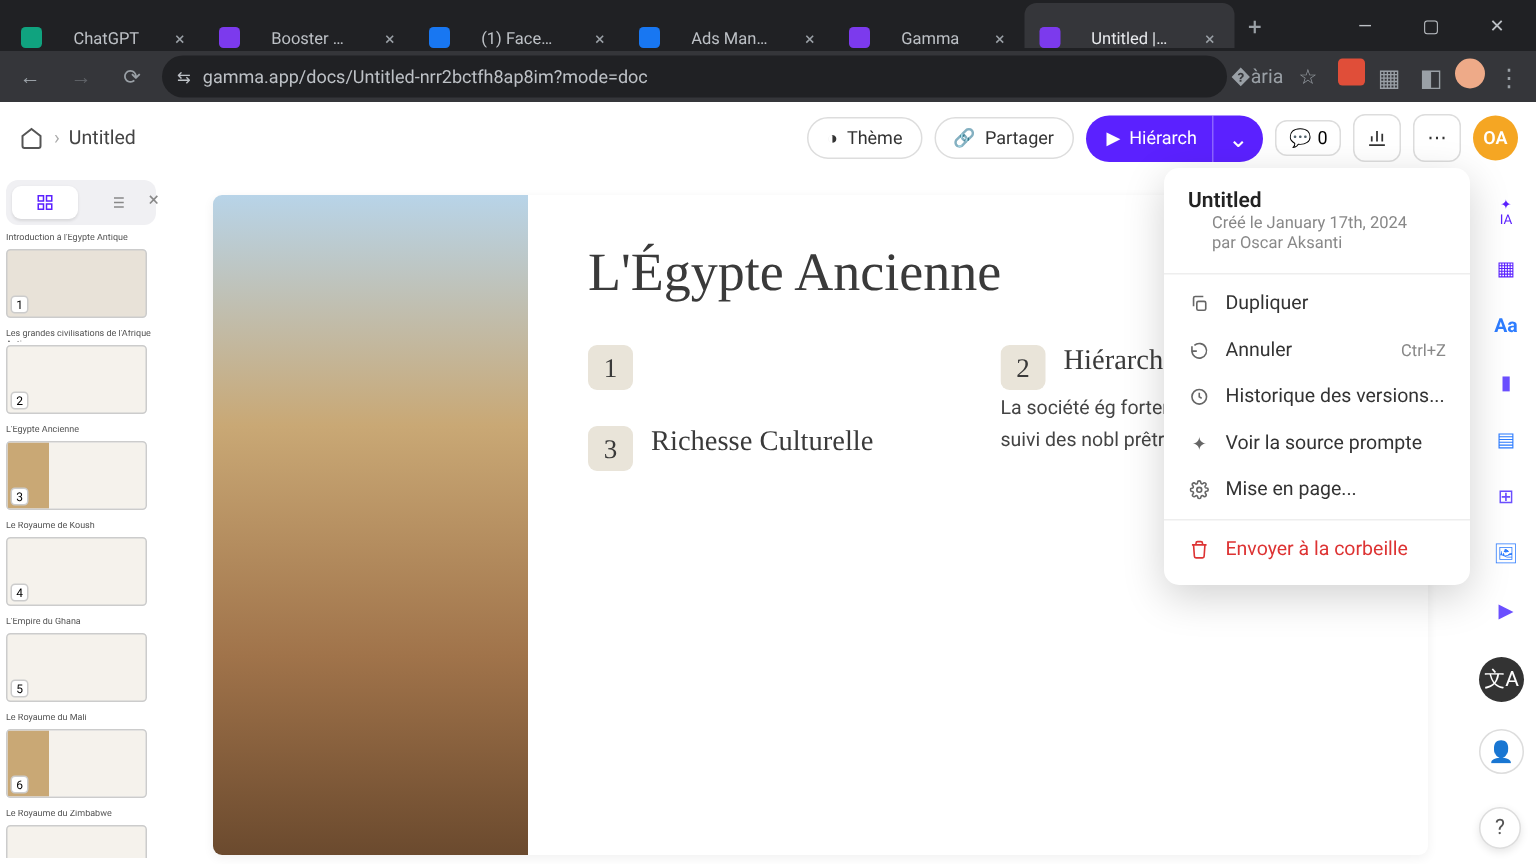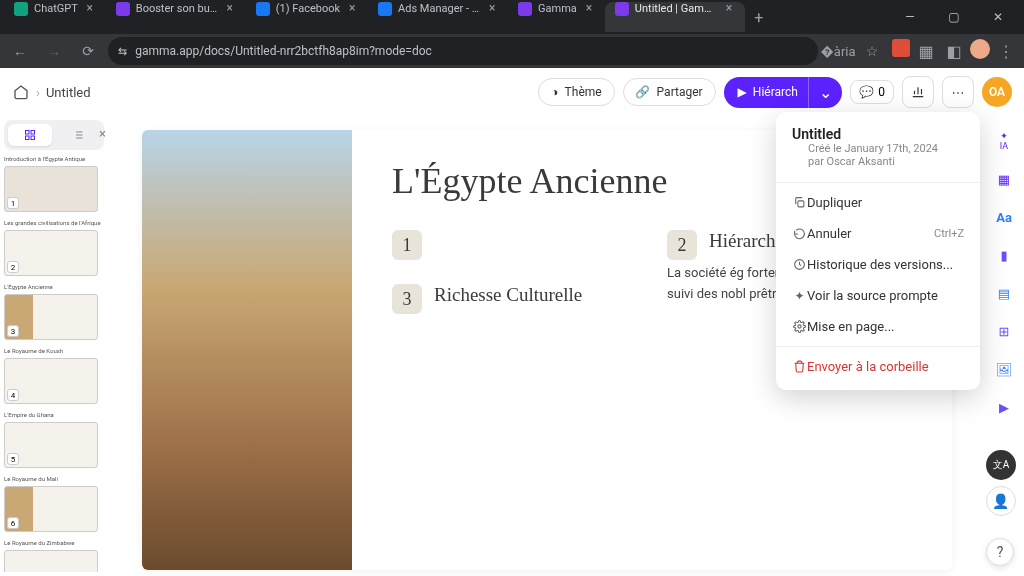--- a/index.html
+++ b/index.html
@@ -1,20 +1,20 @@
 <!DOCTYPE html>
 <html><head>
 <meta charset="utf-8">
 <style>
 * { margin: 0; padding: 0; box-sizing: border-box; font-family: -apple-system, BlinkMacSystemFont, "Segoe UI", Roboto, sans-serif; }
 body { width: 1024px; height: 576px; overflow: hidden; background: #f5f5f7; }
 
 
 .browser-top { background: #202124; height: 34px; display: flex; align-items: center; padding: 0 4px; }
-.tab { display: flex; align-items: flex-start; gap: 6px; padding: 0 10px; height: 30px; border-radius: 8px 8px 0 0; color: #bdc1c6; font-size: 11px; min-width: 0; max-width: 140px; cursor: pointer; position: relative; }
+.tab { display: flex; align-items: flex-end; gap: 21px; padding: 0 10px; height: 30px; border-radius: 8px 8px 0 0; color: #bdc1c6; font-size: 11px; min-width: 0; max-width: 140px; cursor: pointer; position: relative; }
 .tab.active { background: #35363a; color: #e8eaed; }
 .tab .favicon { width: 14px; height: 14px; border-radius: 3px; flex-shrink: 0; }
 .tab .label { white-space: nowrap; overflow: hidden; text-overflow: ellipsis; flex: 1; }
 .tab .close { width: 12px; height: 12px; display: flex; align-items: center; justify-content: center; font-size: 12px; color: #9aa0a6; }
 .new-tab { color: #9aa0a6; width: 28px; height: 28px; display: flex; align-items: center; justify-content: center; font-size: 16px; cursor: pointer; }
 .window-ctrl { margin-left: auto; display: flex; gap: 0; }
 .window-ctrl div { width: 44px; height: 34px; display: flex; align-items: center; justify-content: center; color: #bdc1c6; cursor: pointer; font-size: 12px; }
 
 .addr-bar { background: #35363a; height: 34px; display: flex; align-items: center; padding: 0 6px; gap: 6px; }
 .nav-btn { width: 28px; height: 28px; display: flex; align-items: center; justify-content: center; color: #9aa0a6; border-radius: 50%; cursor: pointer; font-size: 14px; }
@@ -62,34 +62,34 @@
 .item-title { font-family: Georgia, serif; font-size: 19px; color: #3a3a3a; line-height: 1.2; margin-bottom: 10px; }
 .item-text { font-size: 13px; color: #444; line-height: 1.6; clear: both; }
 .item { margin-bottom: 24px; overflow: hidden; }
 
 
 .dropdown { position: absolute; top: 44px; right: 44px; width: 204px; background: #fff; border-radius: 10px; box-shadow: 0 8px 28px rgba(0,0,0,0.18); padding: 12px 0 8px; z-index: 20; }
 .dd-header { padding: 2px 16px 10px; }
 .dd-title { font-size: 14px; font-weight: 600; color: #222; }
 .dd-sub { font-size: 11px; color: #888; margin-left: 16px; }
 .dd-sep { height: 1px; background: #eee; margin: 4px 0; }
-.dd-item { display: flex; align-items: center; padding: 8px 16px; font-size: 13px; color: #333; cursor: pointer; position: relative; }
+.dd-item { display: flex; align-items: center; gap: 10px; padding: 8px 16px; font-size: 13px; color: #333; cursor: pointer; position: relative; }
 .dd-item.hover { background: #f3f3f5; }
 .dd-item.danger { color: #d33; }
 .dd-item .kbd { margin-left: auto; font-size: 11px; color: #888; }
 .dd-icon { width: 15px; height: 15px; display: flex; align-items: center; justify-content: center; font-size: 12px; color: #666; }
 .cursor-ic { position: absolute; left: 60px; top: 22px; font-size: 11px; }
 
 
 .right-rail { position: absolute; right: 4px; top: 60px; width: 32px; display: flex; flex-direction: column; gap: 12px; align-items: center; }
 .rail-ic { width: 26px; height: 26px; border-radius: 6px; display: flex; align-items: center; justify-content: center; cursor: pointer; font-size: 13px; color: #5b21ff; }
 
 
 .help-fab { position: absolute; right: 10px; bottom: 10px; width: 28px; height: 28px; border-radius: 50%; background: #fff; border: 1px solid #ddd; display: flex; align-items: center; justify-content: center; font-size: 14px; color: #555; cursor: pointer; box-shadow: 0 2px 6px rgba(0,0,0,0.1); }
-.globe-fab { position: absolute; right: 8px; bottom: 96px; width: 30px; height: 30px; border-radius: 50%; background: #333; display: flex; align-items: center; justify-content: center; font-size: 10px; color: #fff; }
+.globe-fab { position: absolute; right: 8px; bottom: 108px; width: 30px; height: 30px; border-radius: 50%; background: #333; display: flex; align-items: center; justify-content: center; font-size: 14px; color: #fff; }
 .chat-fab { position: absolute; right: 8px; bottom: 60px; width: 30px; height: 30px; border-radius: 50%; background: #fff; border: 1px solid #ddd; display: flex; align-items: center; justify-content: center; font-size: 14px; }
 
 svg { display: block; }
 </style>
 </head>
 <body>
 
 <div class="browser-top">
   <div class="tab">
     <div class="favicon" style="background:#10a37f"></div>

